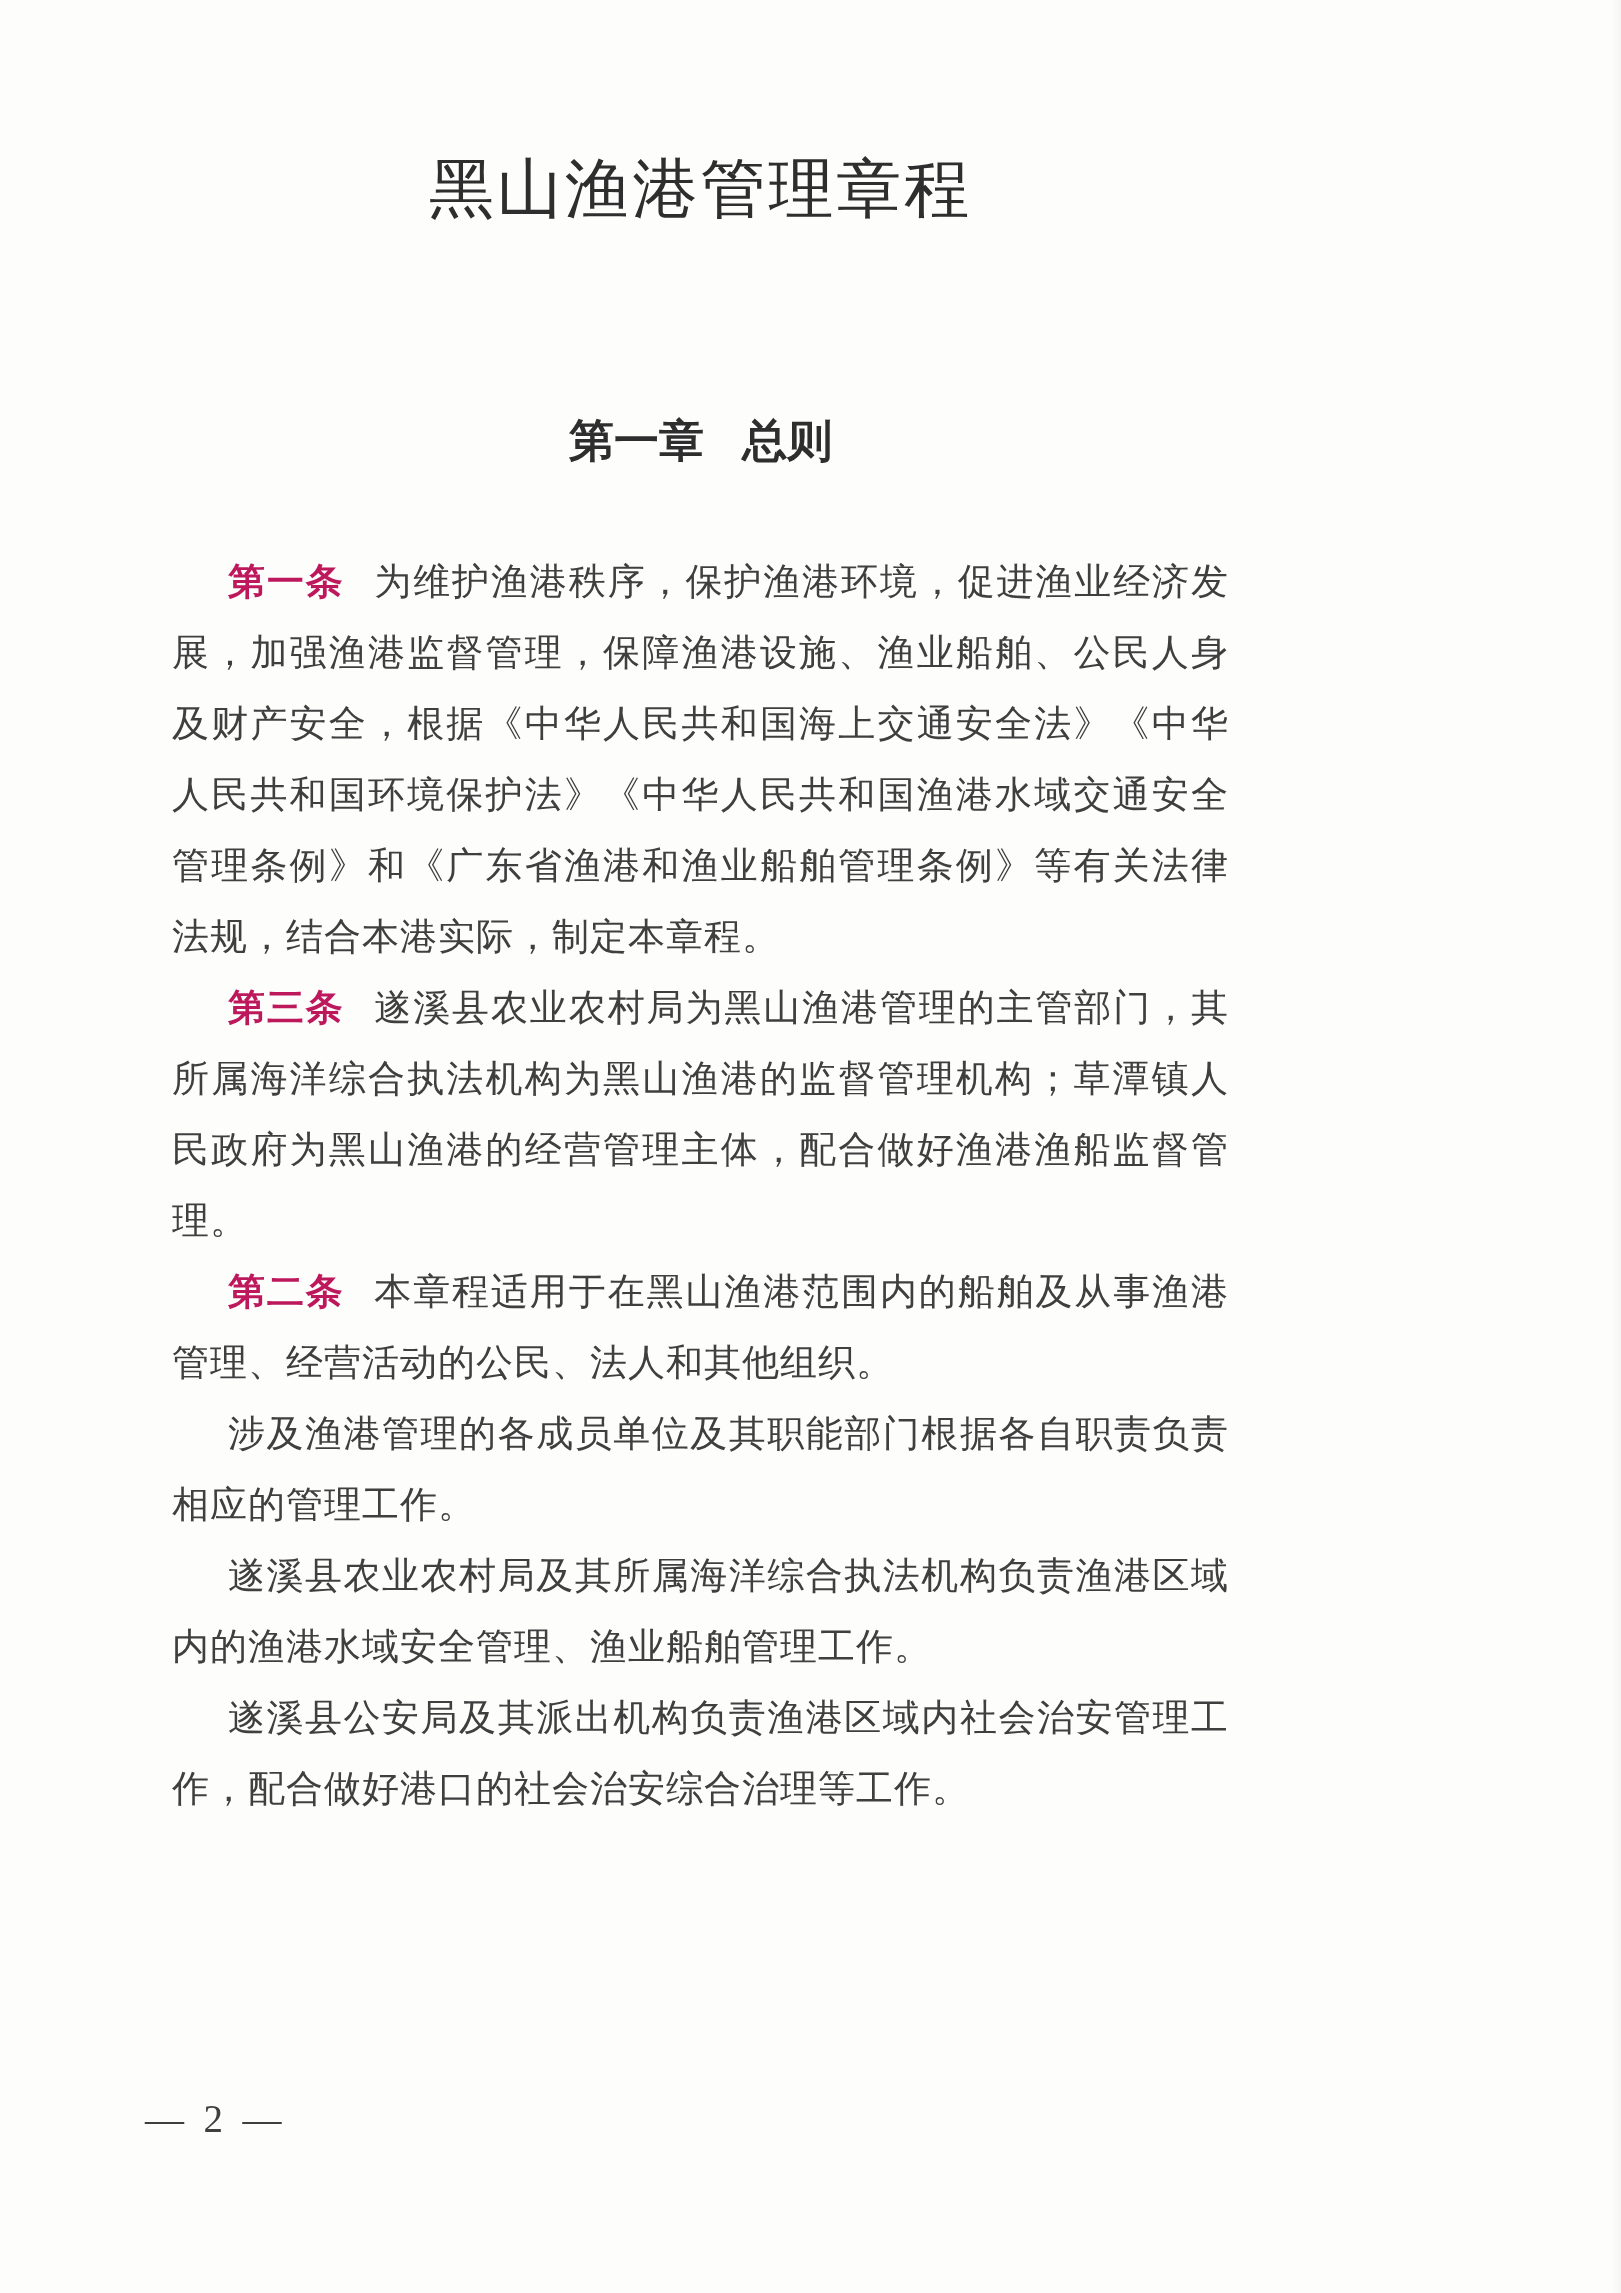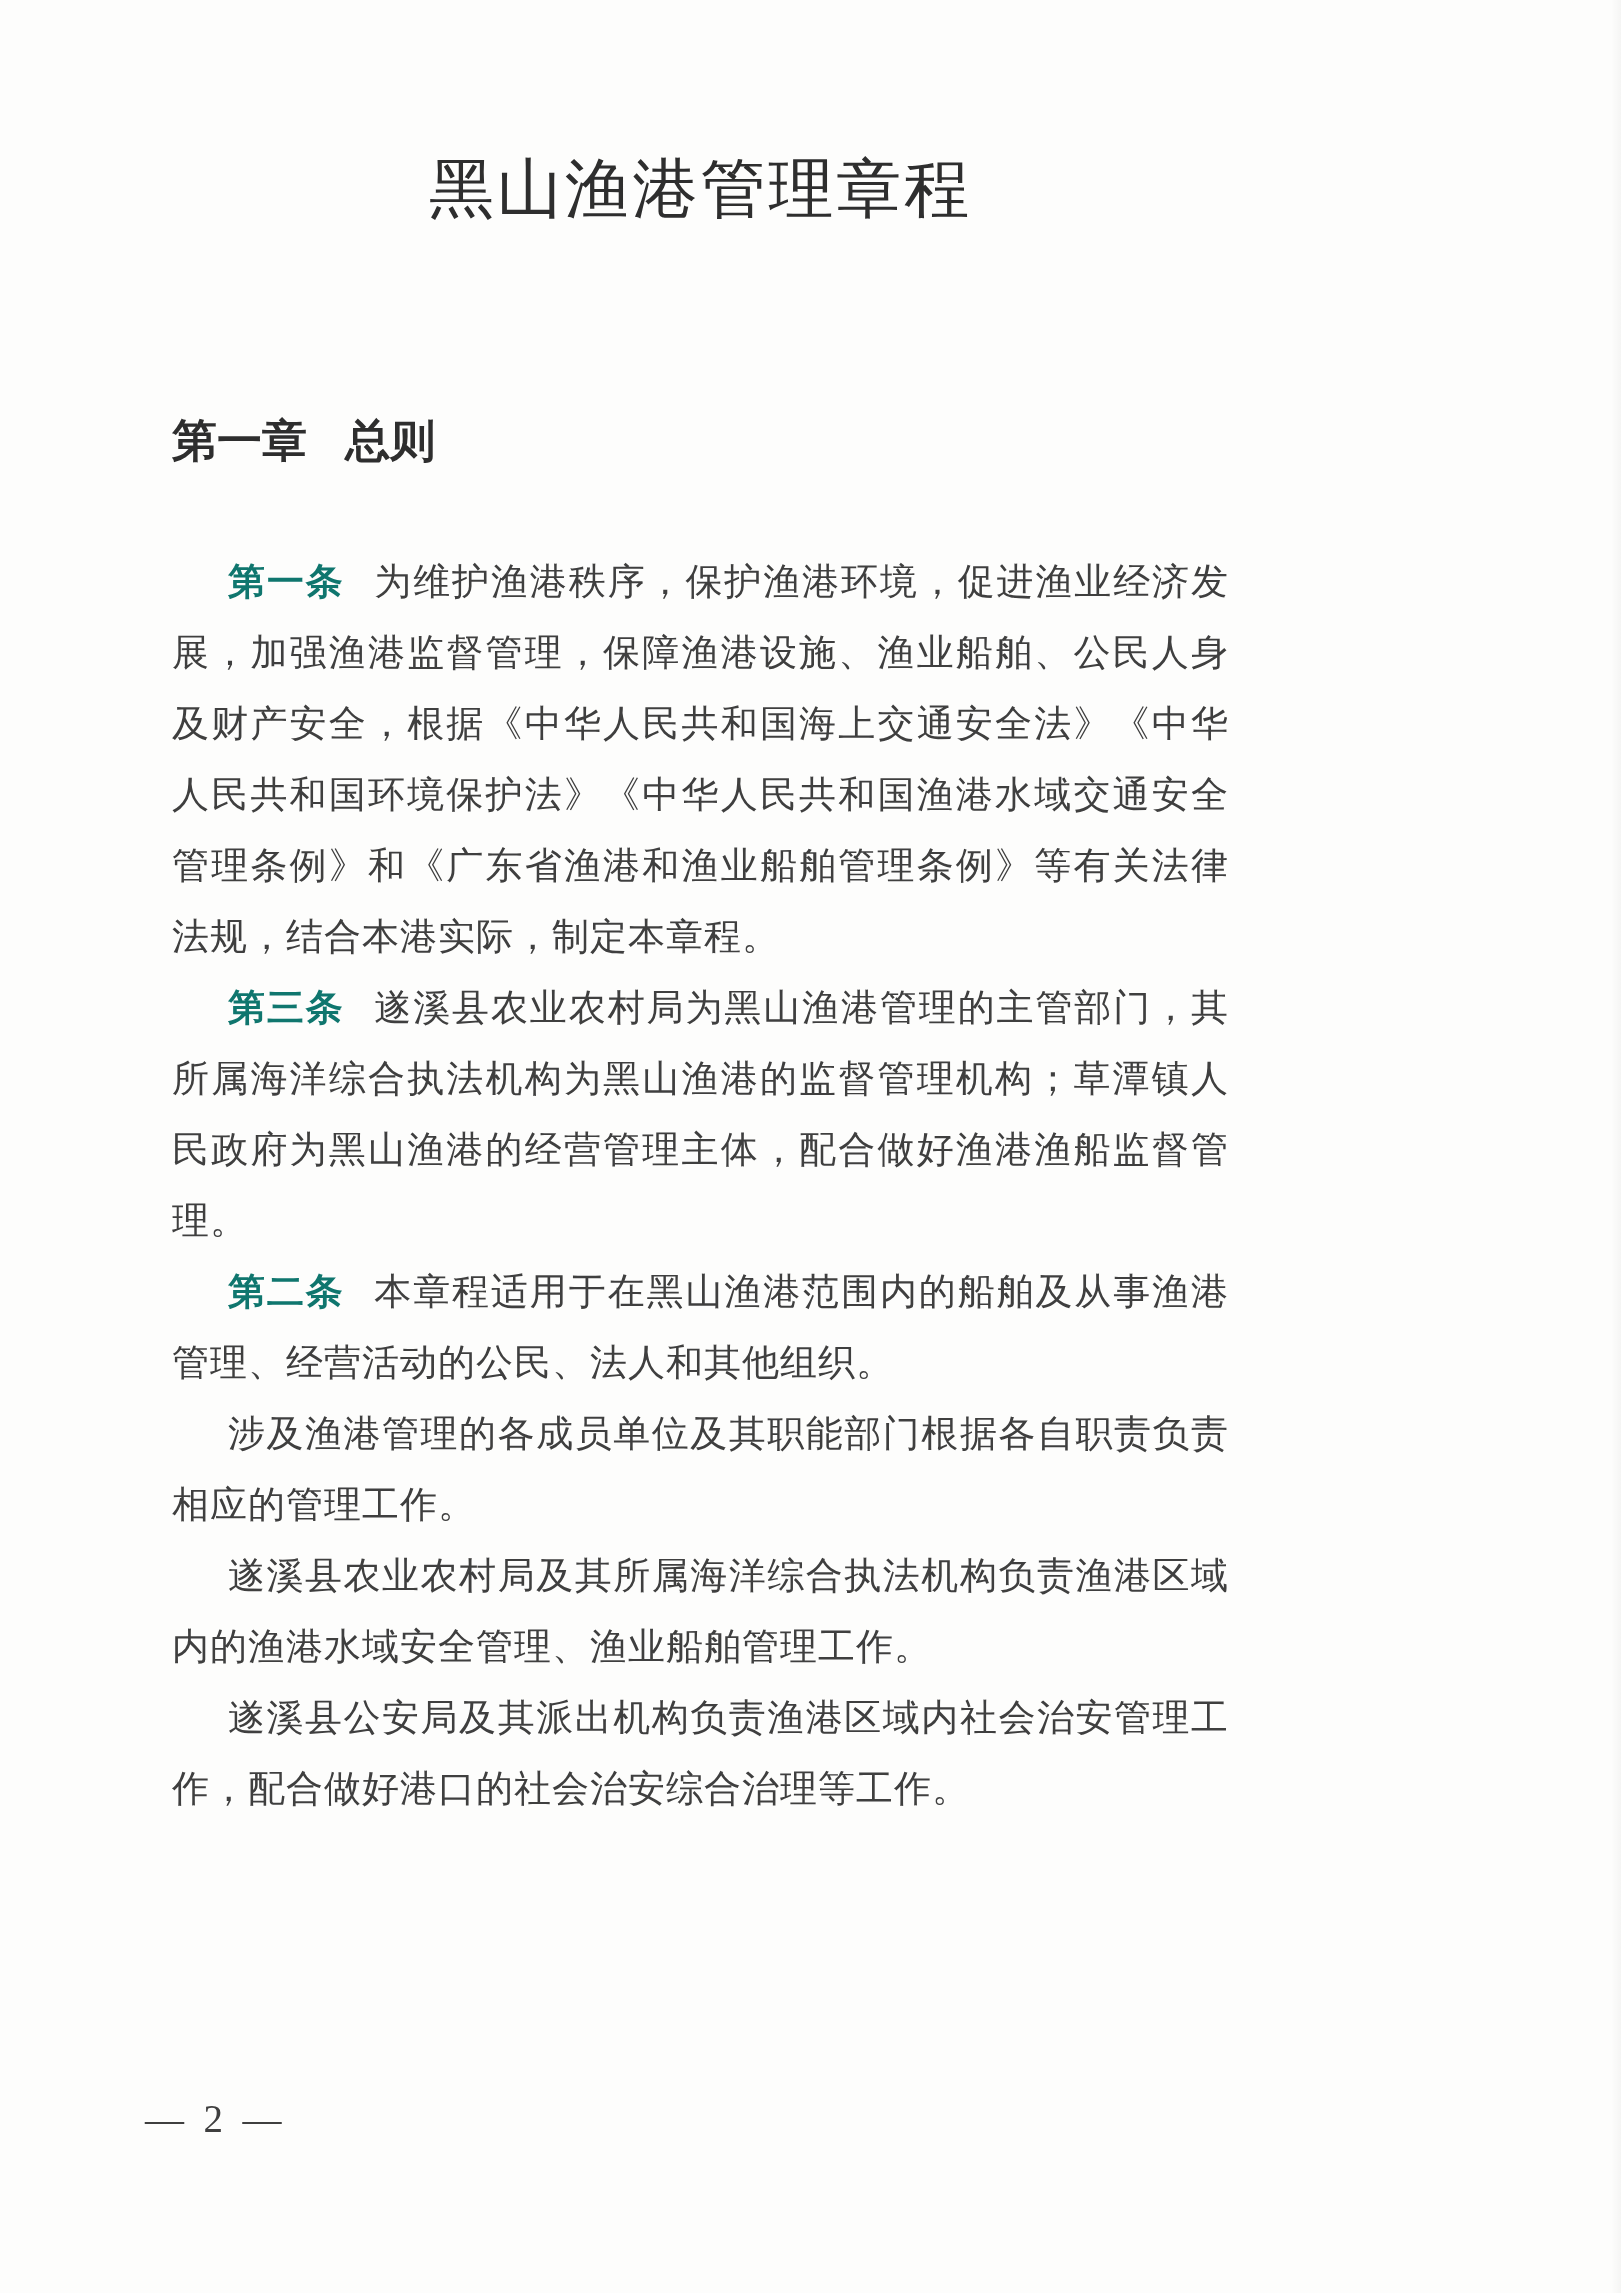--- a/index.html
+++ b/index.html
@@ -38,40 +38,40 @@
     letter-spacing: 2.9px;
     text-align: center;
     color: #2e2e2e;
     margin: 0 0 176px 0;
   }
   .chapter-heading {
     font-family: "Liberation Sans", sans-serif;
     font-weight: 700;
     font-size: 45px;
     line-height: 63px;
-    text-align: left;
+    text-align: center;
     color: #2e2e2e;
     margin: 0 0 74px 0;
   }
   .chapter-number {
     margin-right: 0.85em;
   }
   .body-text p {
     margin: 0;
     font-size: 37px;
     line-height: 71px;
     letter-spacing: 1px;
     color: #3f3f3f;
     text-align: justify;
     text-indent: 56px;
   }
   .para-label {
     font-family: "Liberation Sans", sans-serif;
     font-weight: 700;
-    color: #0f766e;
+    color: #be185d;
     margin-right: 0.8em;
   }
   .para-label:empty {
     margin-right: 0;
   }
   .page-number {
     position: absolute;
     left: 145px;
     top: 2096px;
     font-size: 39px;

